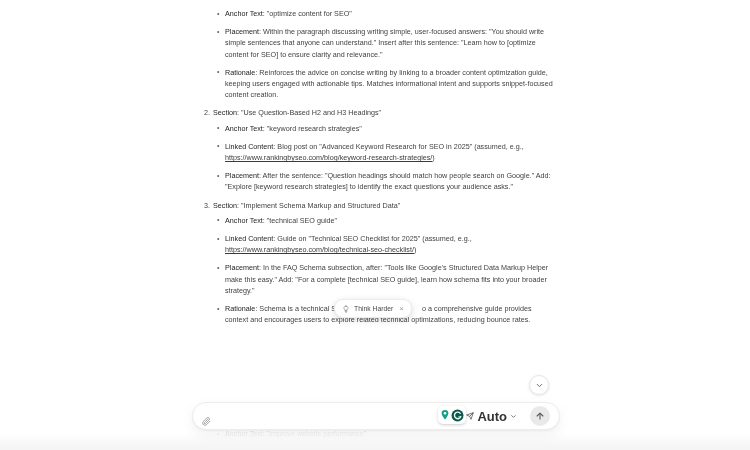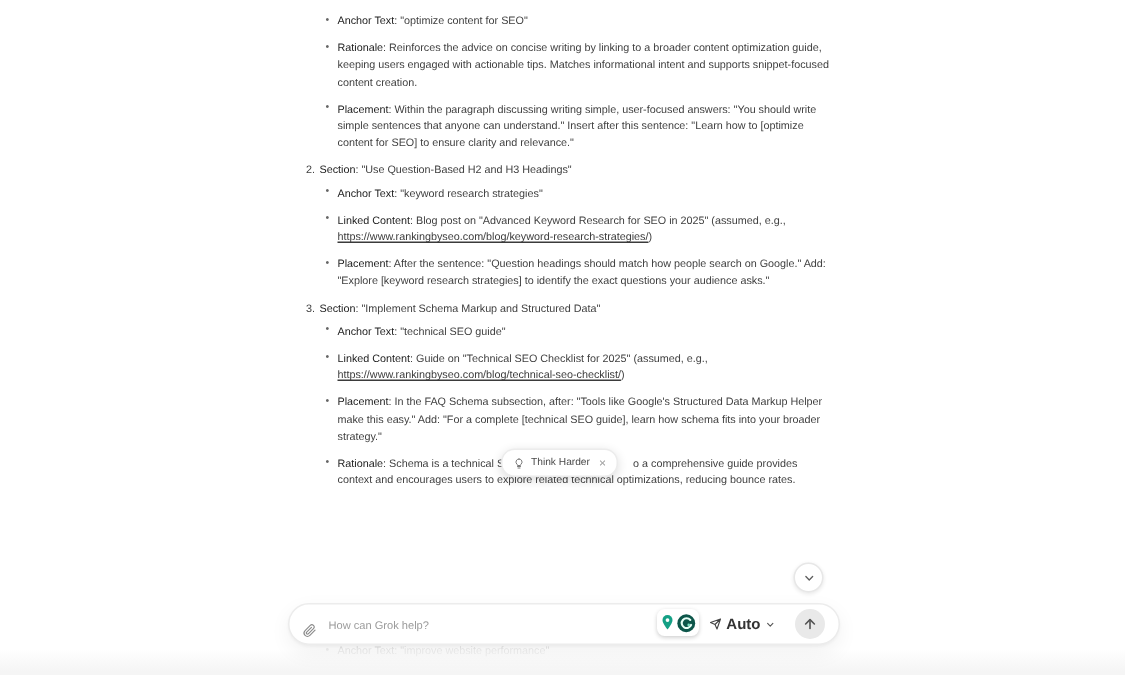--- a/index.html
+++ b/index.html
@@ -66,44 +66,44 @@
   .composer input::placeholder{color:#9b9b9b;}
   .ext-widget{
     position:absolute;left:245px;top:3px;height:18px;
     display:flex;align-items:center;gap:1px;padding:0 2px;
     background:#fff;border-radius:5px;box-shadow:0 1px 3px rgba(0,0,0,.20);
     cursor:pointer;
   }
   .mode{
     position:absolute;right:42px;top:0;height:26px;
     display:flex;align-items:center;gap:3px;cursor:pointer;
-    font-size:10px;color:#333;font-weight:bold;
+    font-size:13px;color:#333;font-weight:bold;
   }
   .send-btn{
     position:absolute;right:9px;top:3px;width:20px;height:20px;
     border-radius:50%;background:#e9e9e9;border:none;
     display:flex;align-items:center;justify-content:center;cursor:pointer;
   }
 </style>
 </head>
 <body>
 
 <div class="content">
 
   <div class="bullet">
     <span class="marker">•</span>
     <span class="lbl">Anchor Text</span><span>: "optimize content for SEO"</span>
   </div>
   <div class="bullet">
     <span class="marker">•</span>
+    <span class="lbl">Placement</span><span>: Within the paragraph discussing writing simple, user-focused answers: "You should write simple sentences that anyone can understand." Insert after this sentence: "Learn how to [optimize content for SEO] to ensure clarity and relevance."</span>
+  </div>
+  <div class="bullet">
+    <span class="marker">•</span>
     <span class="lbl">Rationale</span><span>: Reinforces the advice on concise writing by linking to a broader content optimization guide, keeping users engaged with actionable tips. Matches informational intent and supports snippet-focused content creation.</span>
-  </div>
-  <div class="bullet">
-    <span class="marker">•</span>
-    <span class="lbl">Placement</span><span>: Within the paragraph discussing writing simple, user-focused answers: "You should write simple sentences that anyone can understand." Insert after this sentence: "Learn how to [optimize content for SEO] to ensure clarity and relevance."</span>
   </div>
 
   <div class="sec">
     <span class="num">2.</span><span class="lbl">Section</span><span>: "Use Question-Based H2 and H3 Headings"</span>
   </div>
   <div class="bullet">
     <span class="marker">•</span>
     <span class="lbl">Anchor Text</span><span>: "keyword research strategies"</span>
   </div>
   <div class="bullet">
@@ -161,21 +161,20 @@
 </div>
 
 <div class="bottom-fade"></div>
 
 <div class="composer">
   <span class="clip">
     <svg width="9" height="9" viewBox="0 0 24 24" fill="none" stroke="#8a8a8a" stroke-width="2" stroke-linecap="round">
         <path d="M21.4 11.05l-9.19 9.19a6 6 0 0 1-8.49-8.49l9.19-9.19a4 4 0 0 1 5.66 5.66l-9.2 9.19a2 2 0 0 1-2.83-2.83l8.49-8.48"></path>
       </svg>
   </span>
-  <input type="text" placeholder="How can Grok help?" style="">
 
   <span class="ext-widget">
     <span style="display:flex">
       <svg width="10" height="12" viewBox="0 0 24 28">
           <path d="M12 2a8 8 0 0 0-8 8c0 6 8 15 8 15s8-9 8-15a8 8 0 0 0-8-8z" fill="#14a085"></path>
           <circle cx="12" cy="10" r="3" fill="#ffffff"></circle>
         </svg>
     </span>
     <span style="display:flex">
       <svg width="13" height="13" viewBox="0 0 24 24">

